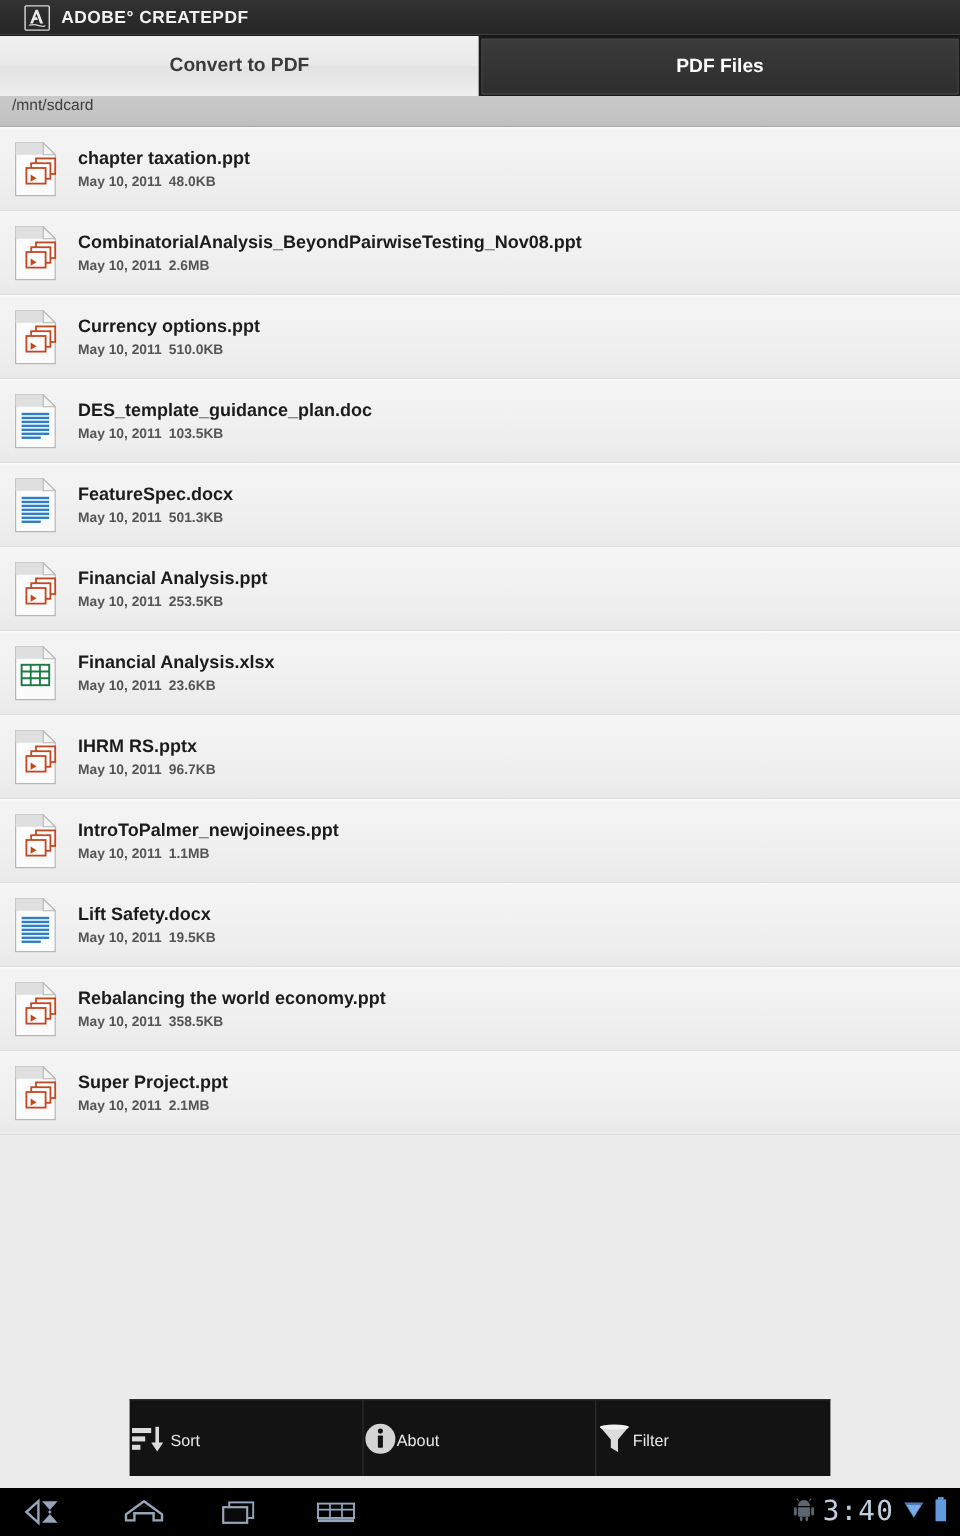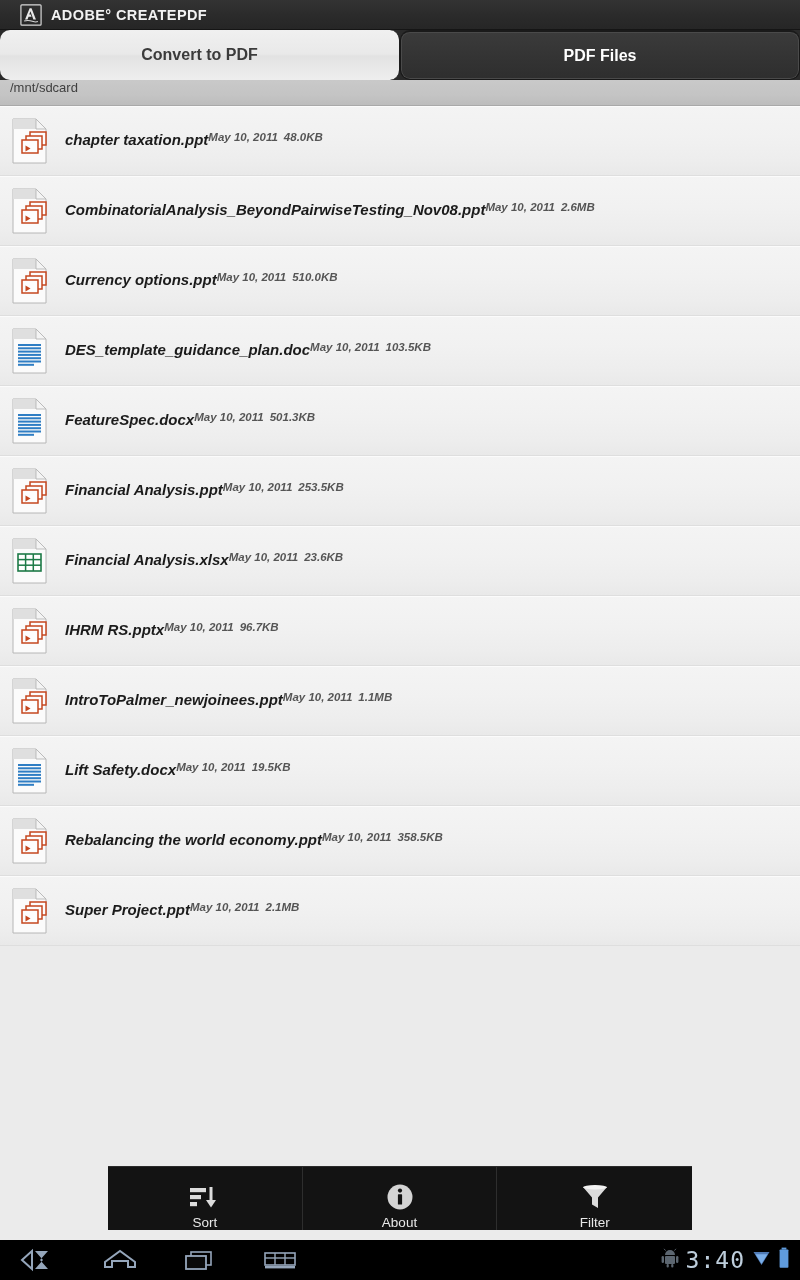--- a/index.html
+++ b/index.html
@@ -37,21 +37,20 @@
     height: 50px; flex: 0 0 50px;
     display: flex;
     background: #2a2a2a;
   }
   .tab {
     flex: 1 1 50%;
     display: flex; align-items: center; justify-content: center;
     font-size: 16px; font-weight: bold;
     cursor: pointer;
     position: relative;
-    border-radius: 10px;
   }
   .tab.inactive {
     background: linear-gradient(to bottom, #f0f0f0 0%, #e9e9e9 48%, #e2e2e2 52%, #eeeeee 100%);
     color: #3b3b3b;
     border-right: 1px solid #1c1c1c;
   }
   .tab.active {
     background: linear-gradient(to bottom, #3b3b3b 0%, #343434 50%, #2e2e2e 100%);
     color: #ffffff;
     border: 1px solid #181818;
@@ -79,21 +78,21 @@
   .file-row {
     height: 70px;
     display: flex; align-items: center;
     padding-left: 10px;
     background: linear-gradient(to bottom, #f4f4f4 0%, #f1f1f1 45%, #ededed 80%, #e9e9e9 100%);
     border-bottom: 1px solid #dedede;
     box-shadow: inset 0 1px 0 #fbfbfb;
     cursor: pointer;
   }
   .file-icon { width: 40px; height: 46px; flex: 0 0 40px; margin-right: 15px; }
-  .file-text { display: flex; justify-content: flex-start; font-style: italic; }
+  .file-text { display: flex; flex-direction: column; justify-content: flex-start; }
   .file-name {
     font-size: 15px; font-weight: bold; color: #1b1b1b;
     line-height: 19px;
     margin-bottom: 3px;
   }
   .file-meta {
     font-size: 11.5px; font-weight: bold; color: #555555;
     line-height: 14px;
   }
   .file-meta .size { margin-left: 6px; }
@@ -102,22 +101,22 @@
   #actionbar {
     position: absolute;
     left: 108px; top: 1166px;
     width: 584px; height: 64px;
     background: #131313;
     display: flex;
     border-top: 1px solid #2a2a2a;
   }
   .action-item {
     flex: 1 1 33.333%;
-    display: flex; flex-direction: column;
-    align-items: center; justify-content: flex-end;
+    display: flex; flex-direction: row;
+    align-items: center; justify-content: flex-start;
     cursor: pointer;
     border-right: 1px solid #2e2e2e;
   }
   .action-item:last-child { border-right: none; }
   .action-icon { height: 30px; display: flex; align-items: center; justify-content: center; }
   .action-label {
     color: #e8e8e8; font-size: 13.5px;
     margin-top: 3px;
   }
 

